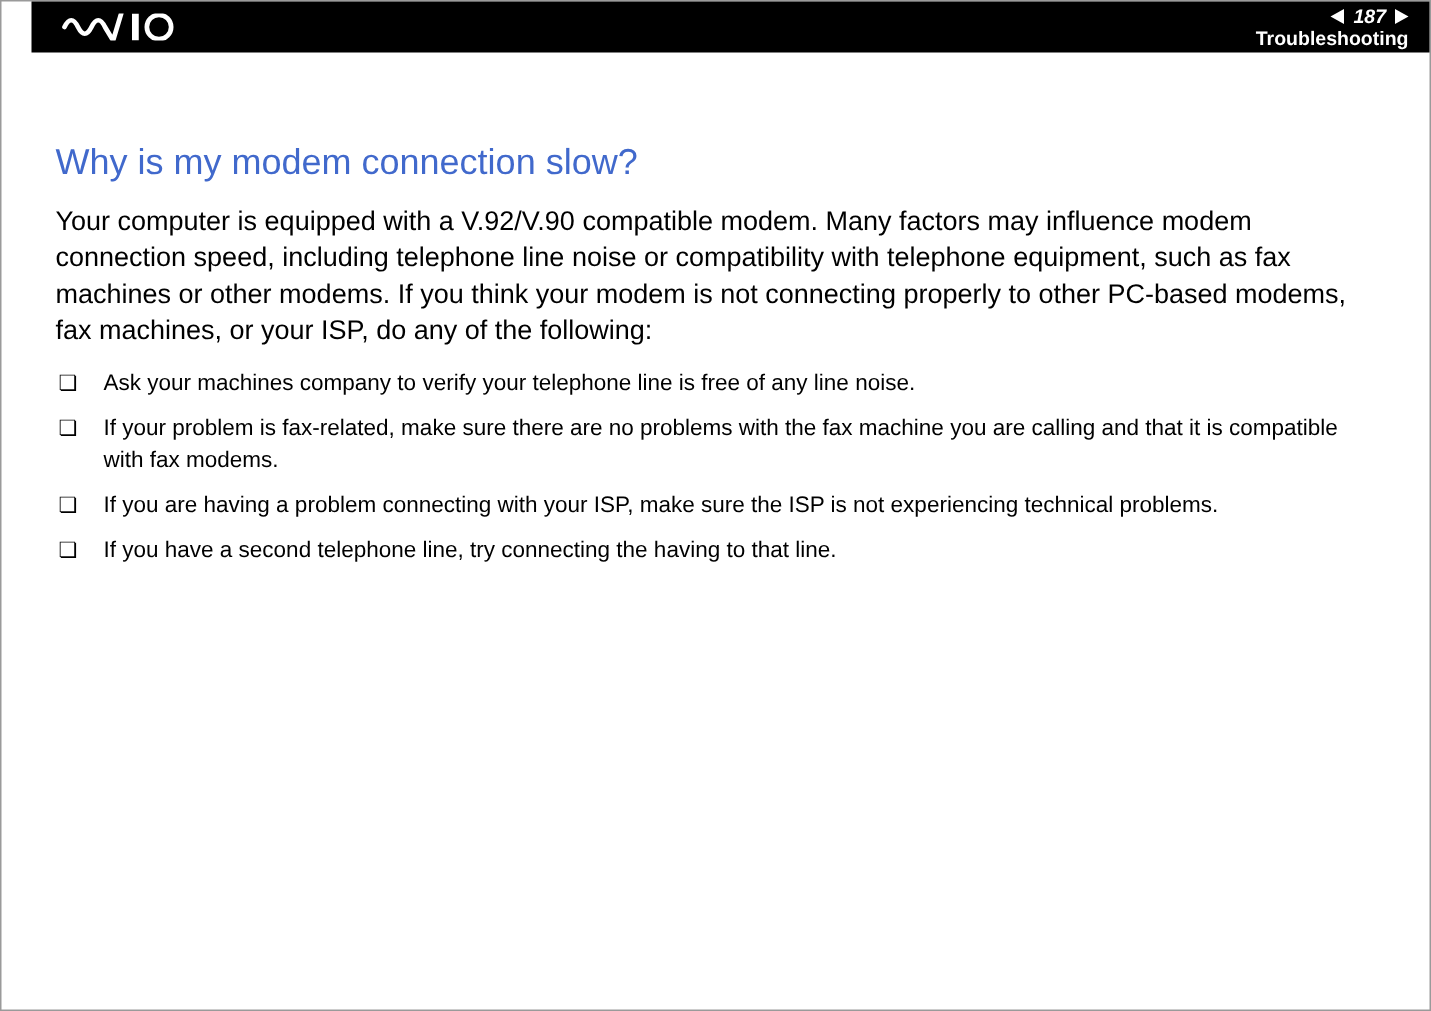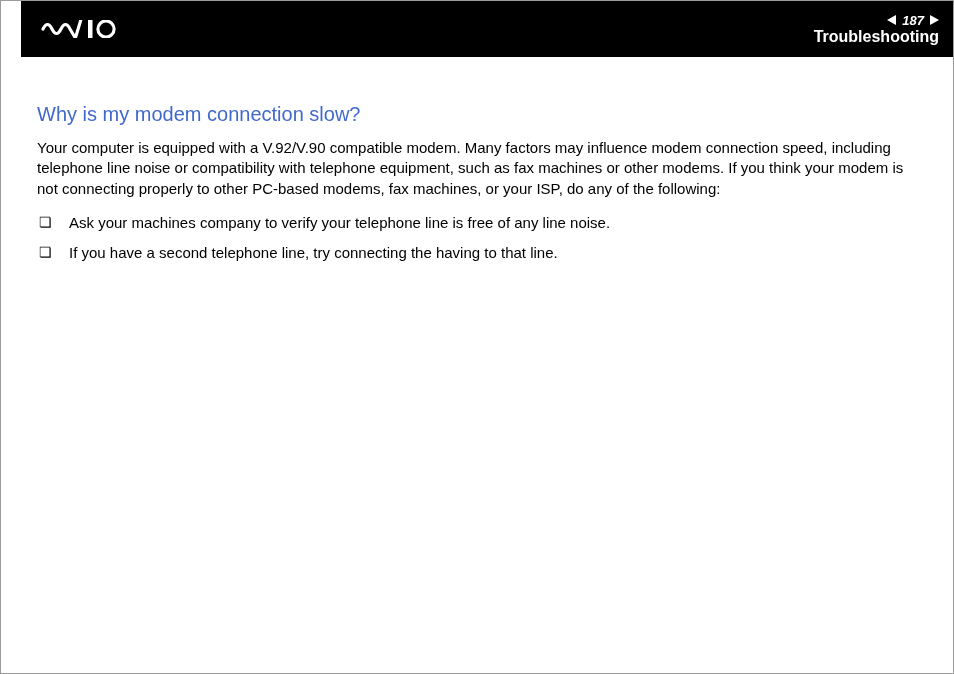--- a/index.html
+++ b/index.html
@@ -15,21 +15,21 @@
   .page {
     width: 954px;
     height: 674px;
     border: 1px solid #9a9a9a;
     box-sizing: border-box;
     position: relative;
   }
   .header-bar {
     background: #000000;
     color: #ffffff;
-    height: 56px;
+    height: 34px;
     display: flex;
     align-items: center;
     justify-content: space-between;
     padding: 0 14px 0 18px;
     box-sizing: border-box;
     margin-left: 20px;
   }
   .logo {
     display: flex;
     align-items: center;
@@ -66,35 +66,35 @@
     border-bottom: 5px solid transparent;
     border-left: 9px solid #ffffff;
   }
   .page-number {
     font-size: 13px;
     font-weight: bold;
     font-style: italic;
     padding: 0 2px;
   }
   .section-name {
-    font-size: 16px;
+    font-size: 13px;
     font-weight: bold;
   }
   .content {
     padding: 46px 36px 0 36px;
     box-sizing: border-box;
   }
   h1.title {
     color: #4169cc;
     font-weight: 400;
-    font-size: 20px;
-    margin: 0 0 12px 0;
+    font-size: 24px;
+    margin: 14px 0 12px 0;
   }
   p.intro {
-    font-size: 15px;
+    font-size: 18px;
     line-height: 1.35;
     margin: 0 0 14px 0;
   }
   ul.bullets {
     list-style: none;
     margin: 0;
     padding: 0;
   }
   ul.bullets li {
     position: relative;
@@ -133,17 +133,19 @@
       </div>
       <div class="section-name">Troubleshooting</div>
     </div>
   </div>
 
   <div class="content">
     <h1 class="title">Why is my modem connection slow?</h1>
     <p class="intro">Your computer is equipped with a V.92/V.90 compatible modem. Many factors may influence modem connection speed, including telephone line noise or compatibility with telephone equipment, such as fax machines or other modems. If you think your modem is not connecting properly to other PC-based modems, fax machines, or your ISP, do any of the following:</p>
     <ul class="bullets">
       <li>Ask your machines company to verify your telephone line is free of any line noise.</li>
+      <li>If your problem is fax-related, make sure there are no problems with the fax machine you are calling and that it is compatible with fax modems.</li>
+      <li>If you are having a problem connecting with your ISP, make sure the ISP is not experiencing technical problems.</li>
       <li>If you have a second telephone line, try connecting the having to that line.</li>
     </ul>
   </div>
 
 </div>
 
 </body></html>

